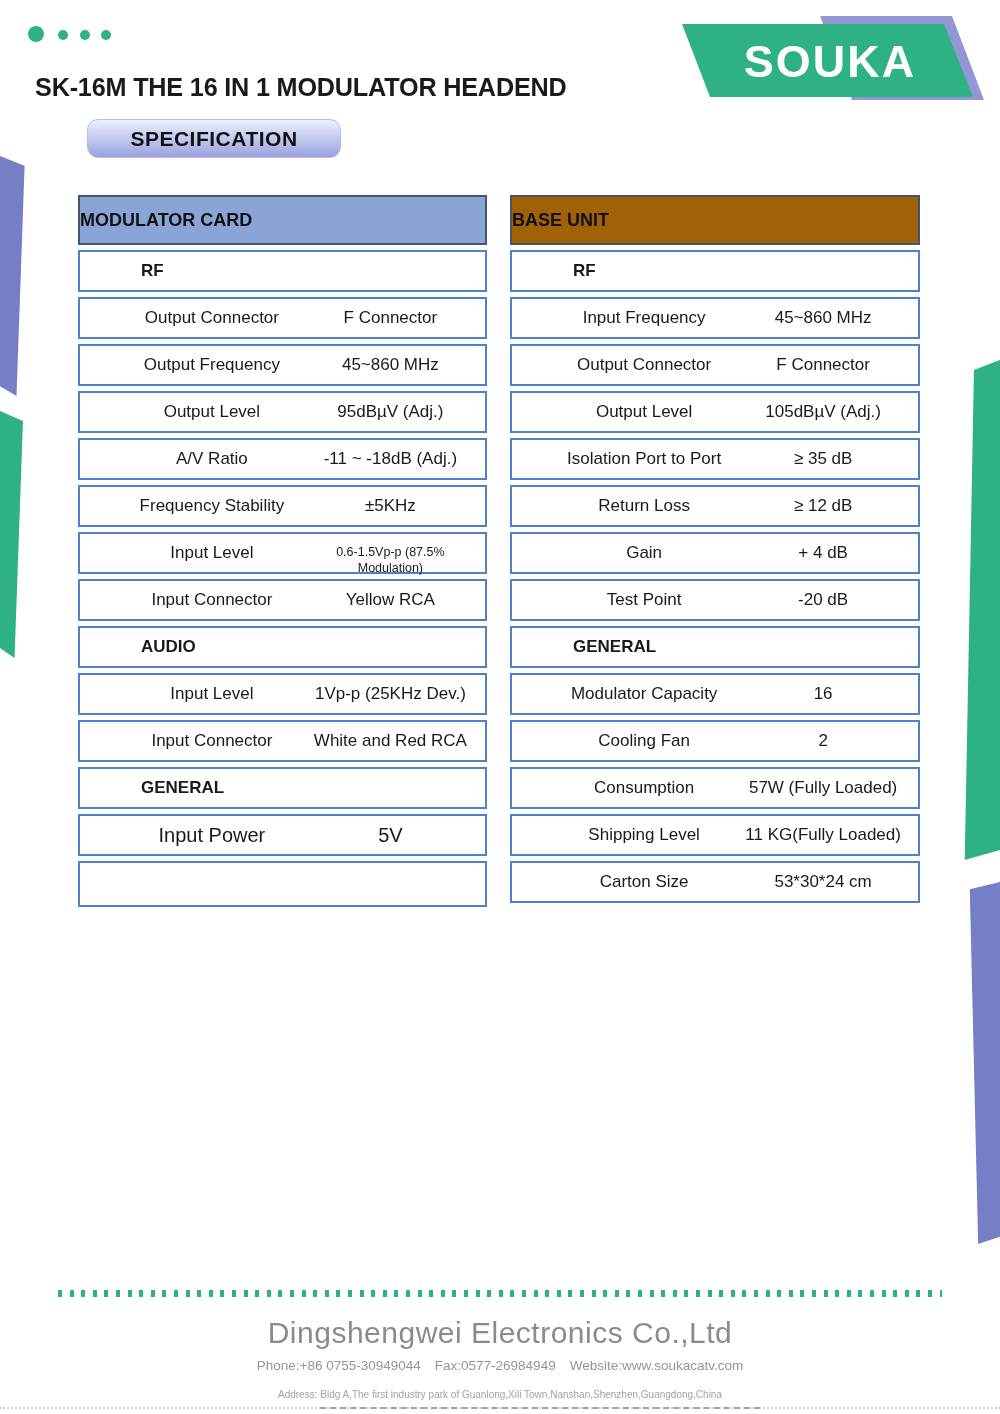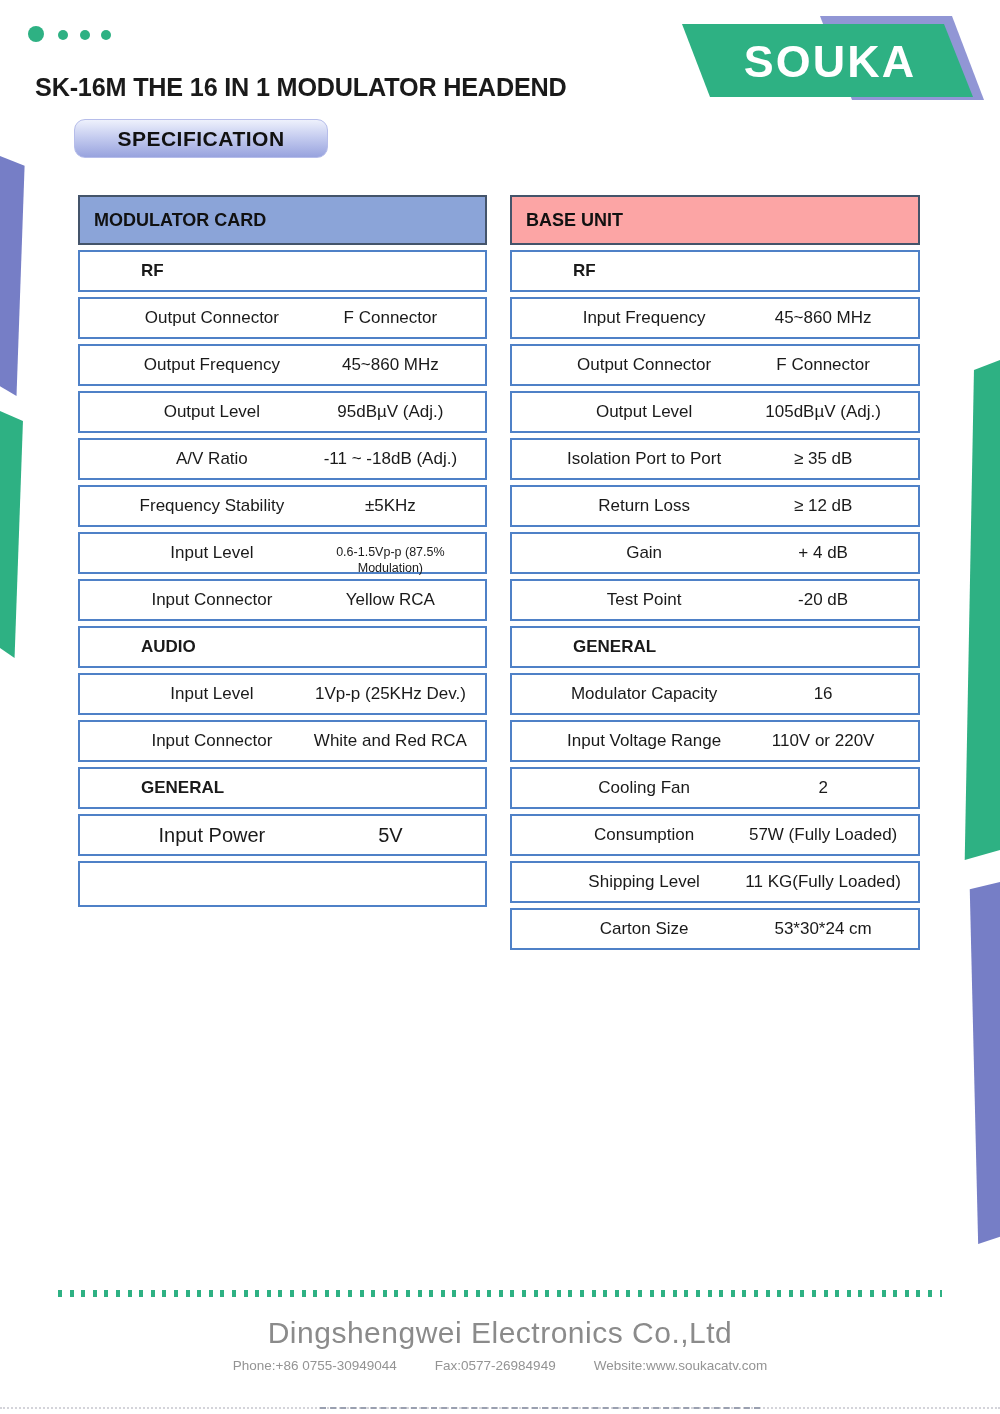--- a/index.html
+++ b/index.html
@@ -15,57 +15,57 @@
         clip-path:polygon(0 0,82% 4%,52% 98%,0 94%);}
   .strip-green-right{left:958px;top:360px;width:42px;height:500px;background:#2eb183;
         clip-path:polygon(38% 2%,100% 0,100% 98%,16% 100%);}
   .strip-purple-right{left:958px;top:882px;width:42px;height:362px;background:#767ec6;
         clip-path:polygon(28% 2%,100% 0,100% 98%,48% 100%);}
 
   
   .dot{position:absolute;background:#2eb183;border-radius:50%;}
   .page-title{position:absolute;left:35px;top:72px;font-size:26px;font-weight:700;
         letter-spacing:-.2px;transform:scaleX(.97);transform-origin:left;white-space:nowrap;}
-  .spec-badge{position:absolute;left:74px;top:119px;width:252px;height:37px;border-radius:11px;
+  .spec-badge{position:absolute;left:87px;top:119px;width:252px;height:37px;border-radius:11px;
         background:linear-gradient(#eef1fc 0%,#c6cdf0 45%,#98a3de 100%);
         border:1px solid #b6bdea;display:flex;align-items:center;justify-content:center;
         font-size:21px;font-weight:600;color:#111;letter-spacing:.5px;}
 
   
   .logo{position:absolute;left:670px;top:10px;width:330px;height:105px;}
   .logo-back{position:absolute;left:0;top:0;width:100%;height:100%;background:#9196d5;
         clip-path:polygon(150px 6px,282px 6px,314px 90px,182px 90px);}
   .logo-front{position:absolute;left:0;top:0;width:100%;height:100%;background:#2eb183;
         clip-path:polygon(12px 14px,274px 14px,303px 87px,40px 87px);}
   .logo-text{position:absolute;left:30px;top:27px;width:260px;text-align:center;
         font-size:44px;font-weight:800;color:#ffffff;letter-spacing:2px;
         transform:scaleX(1.02);white-space:nowrap;}
 
   
   .spec-table{position:absolute;}
   .spec-table-left{left:78px;top:195px;width:409px;}
   .spec-table-right{left:510px;top:195px;width:410px;}
   .t-header{box-sizing:border-box;height:50px;margin-bottom:5px;border:2px solid #44546a;
-        display:flex;align-items:center;padding-left:14px;font-size:18px;font-weight:700;color:#111;}
+        display:flex;align-items:center;font-size:18px;font-weight:700;color:#111;}
   .t-row{box-sizing:border-box;height:42px;margin-bottom:5px;border:2px solid #4f81c7;
         background:#fff;display:flex;align-items:center;font-size:17px;padding-left:48px;}
   .t-row .sec{font-weight:700;padding-left:13px;font-size:17px;}
   .t-row .lbl{width:47%;text-align:center;}
   .t-row .val{width:53%;text-align:center;}
   .t-row.small-val .val{font-size:12.5px;line-height:1.25;padding:0 18px;box-sizing:border-box;margin-top:15px;}
   .t-row.large{font-size:20px;}
   .t-row.empty{height:46px;}
 
   
   .dotline{position:absolute;left:58px;top:1290px;width:884px;height:7px;
         background:repeating-linear-gradient(90deg,#2eb183 0 4px,transparent 4px 11.6px);}
   .company{position:absolute;left:0;top:1316px;width:1000px;text-align:center;
         font-size:30px;color:#8b8b8b;letter-spacing:.5px;}
   .contact-row{position:absolute;left:0;top:1358px;width:1000px;display:flex;
-        justify-content:center;gap:38px;font-size:13.5px;color:#949494;}
+        justify-content:center;gap:14px;font-size:13.5px;color:#949494;}
   .address-row{position:absolute;left:0;top:1389px;width:1000px;text-align:center;
         font-size:10px;color:#a2a2a2;}
   .bottom-dashes{position:absolute;left:0;top:1407px;width:1000px;height:0;
         border-top:2px dotted #d4d4da;}
   .bottom-dashes-mid{position:absolute;left:320px;top:1407px;width:440px;height:0;
         border-top:2px dashed #9aa0b0;}
 </style>
 </head>
 <body>
 
@@ -139,21 +139,21 @@
       <div class="t-row">
         <div class="sec">GENERAL</div>
       </div>
       <div class="t-row large">
         <div class="lbl">Input Power</div>
         <div class="val">5V</div>
       </div>
       <div class="t-row empty"></div>
     </div>
   <div class="spec-table spec-table-right">
-      <div class="t-header" style="background: #fca5a5;">BASE UNIT</div>
+      <div class="t-header" style="background: #a16207;">BASE UNIT</div>
       <div class="t-row">
         <div class="sec">RF</div>
       </div>
       <div class="t-row">
         <div class="lbl">Input Frequency</div>
         <div class="val">45~860 MHz</div>
       </div>
       <div class="t-row">
         <div class="lbl">Output Connector</div>
         <div class="val">F Connector</div>
@@ -177,24 +177,20 @@
       <div class="t-row">
         <div class="lbl">Test Point</div>
         <div class="val">-20 dB</div>
       </div>
       <div class="t-row">
         <div class="sec">GENERAL</div>
       </div>
       <div class="t-row">
         <div class="lbl">Modulator Capacity</div>
         <div class="val">16</div>
-      </div>
-      <div class="t-row">
-        <div class="lbl">Input Voltage Range</div>
-        <div class="val">110V or 220V</div>
       </div>
       <div class="t-row">
         <div class="lbl">Cooling Fan</div>
         <div class="val">2</div>
       </div>
       <div class="t-row">
         <div class="lbl">Consumption</div>
         <div class="val">57W (Fully Loaded)</div>
       </div>
       <div class="t-row">
@@ -207,16 +203,17 @@
       </div>
     </div>
 
   <div class="dotline"></div>
   <div class="company">Dingshengwei Electronics Co.,Ltd</div>
   <div class="contact-row">
     <span>Phone:+86 0755-30949044</span>
     <span>Fax:0577-26984949</span>
     <span>Website:www.soukacatv.com</span>
   </div>
+  <div class="address-row">Address:   Bldg A,The first industry park of Guanlong,Xili Town,Nanshan,Shenzhen,Guangdong,China</div>
   <div class="bottom-dashes"></div>
   <div class="bottom-dashes-mid"></div>
 
 </div>
 
 </body></html>

